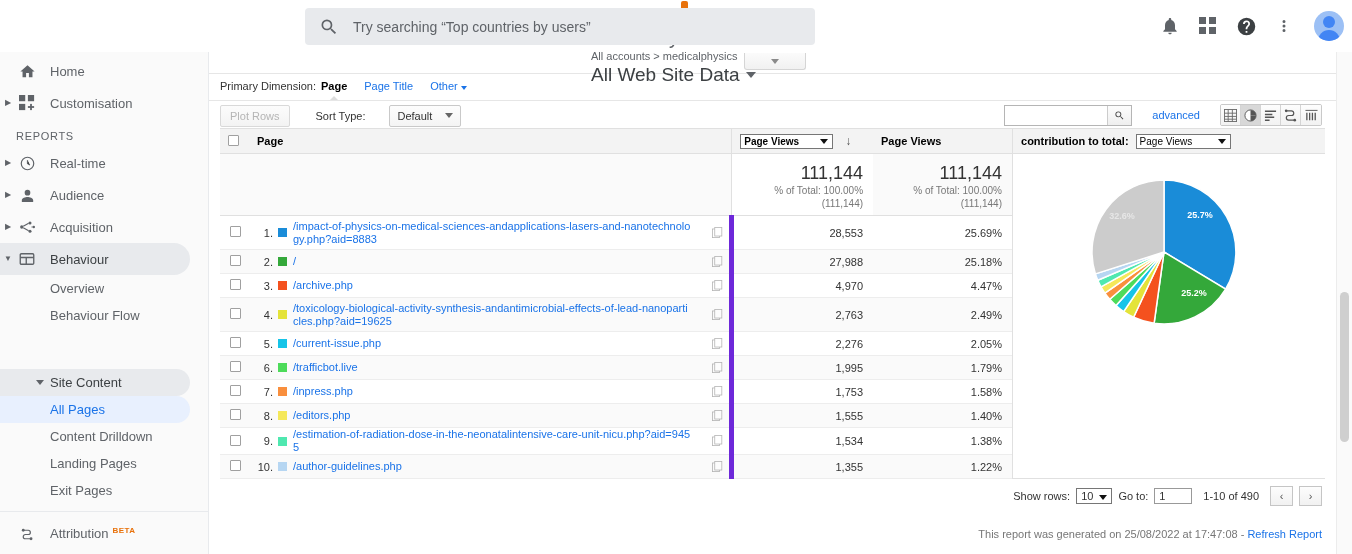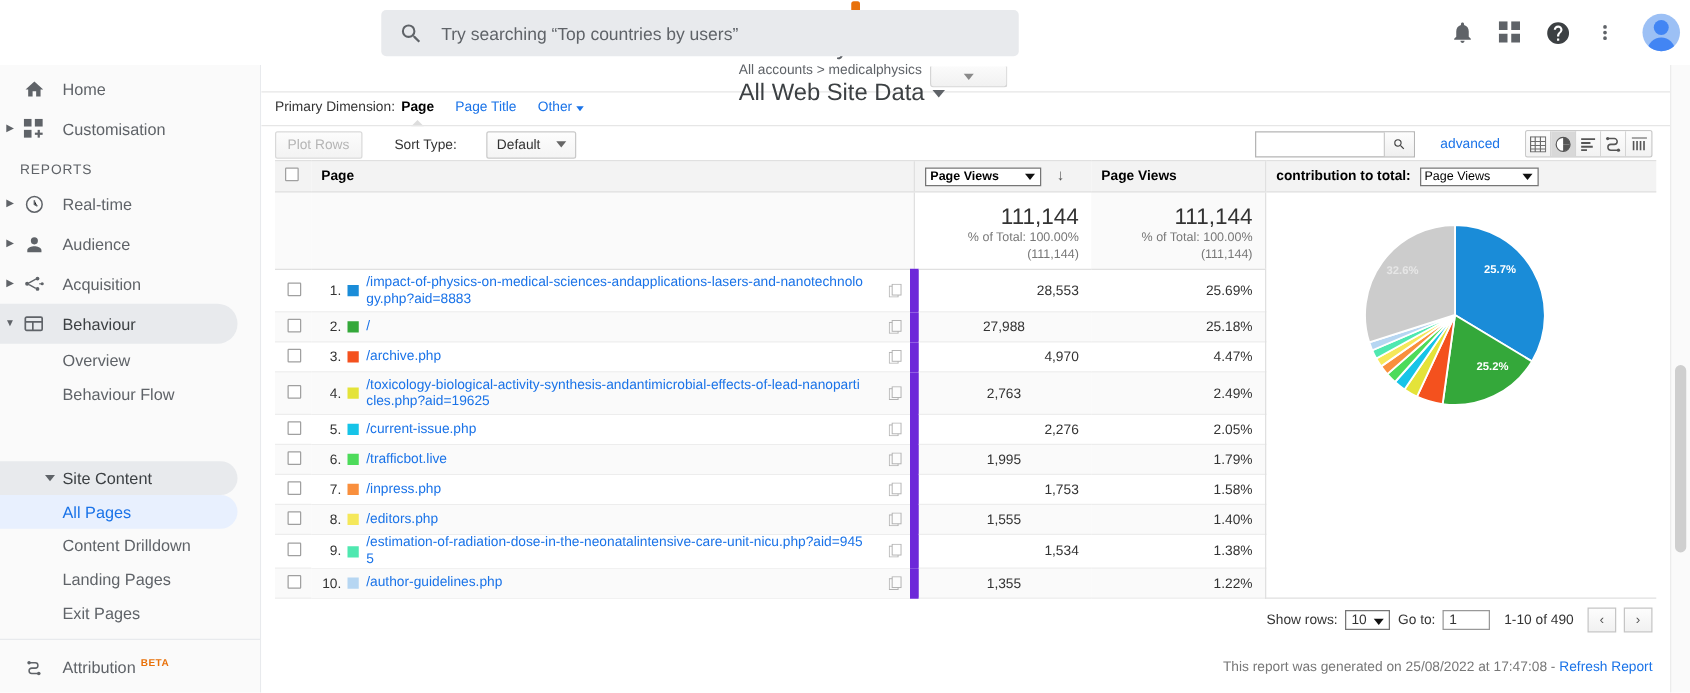--- a/index.html
+++ b/index.html
@@ -270,22 +270,22 @@
   .pct-of { font-size: 10px; color: #777; line-height: 13px; }
 
   tr.drow td {
     border-bottom: 1px solid #ededed; height: 24px;
     vertical-align: middle; padding: 0 8px;
     background: #fff;
   }
   tr.drow.alt td { background: #fafafa; }
   tr.drow td.c-chk { padding-left: 10px; width: 28px; }
   tr.drow td.c-page { padding-left: 2px; position: relative; }
-  tr.drow td.c-metric { text-align: right; padding-right: 10px; border-left: 7px solid #6d28d9; background: #fff; font-size: 11px; color: #333; }
-  tr.drow.alt td.c-metric { background: #fafafa; text-align: center; }
+  tr.drow td.c-metric { text-align: right; padding-right: 10px; border-left: 5px solid #6d28d9; background: #fff; font-size: 11px; color: #333; }
+  tr.drow.alt td.c-metric { background: #fafafa; }
   tr.drow td.c-metric2 { text-align: right; padding-right: 10px; font-size: 11px; color: #333; }
   tr.drow.tall td { height: 34px; }
 
   .chk {
     width: 11px; height: 11px; border: 1px solid #a0a0a0;
     background: #fff; border-radius: 1px; display: inline-block; cursor: pointer;
   }
   .rank { display: inline-block; width: 22px; text-align: right; color: #333; font-size: 11px; margin-right: 5px; }
   .swatch { display: inline-block; width: 9px; height: 9px; margin-right: 6px; vertical-align: -1px; }
   .pagelink {

